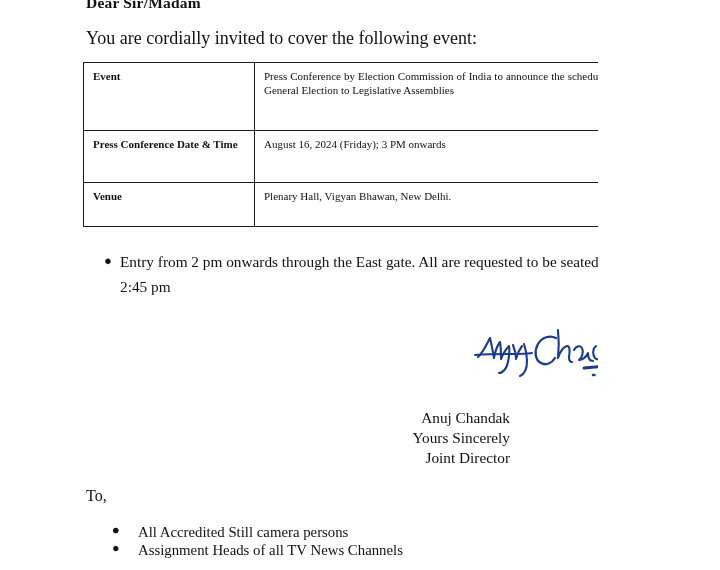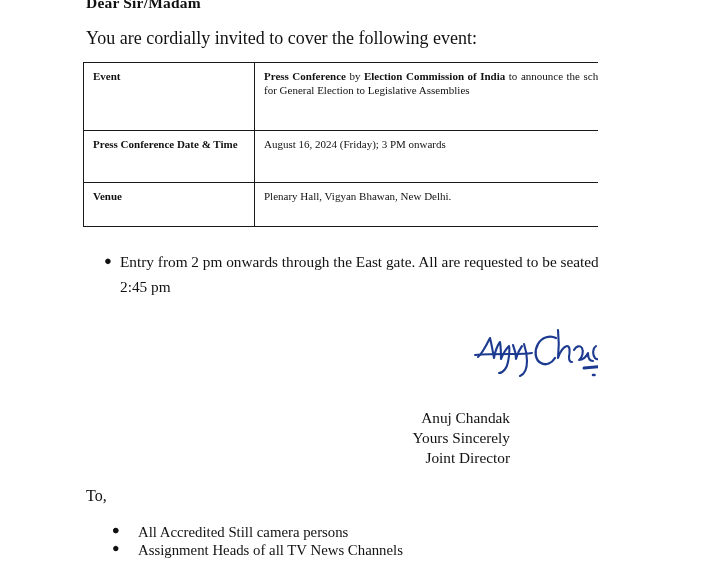--- a/index.html
+++ b/index.html
@@ -64,21 +64,21 @@
   .details-table td.value {
     font-weight: normal;
   }
   .details-table td.value.justified {
     font-weight: normal;
     text-align: justify;
     text-align-last: left;
     hyphens: none;
   }
   .details-table td.value.justified b {
-    font-weight: bold;
+    font-weight: normal;
   }
   .row-event td { height: 52px; }
   .row-datetime td { height: 36px; }
   .row-venue td { height: 28px; }
 
   
   .entry-note {
     position: absolute;
     left: 104px;
     top: 250px;

